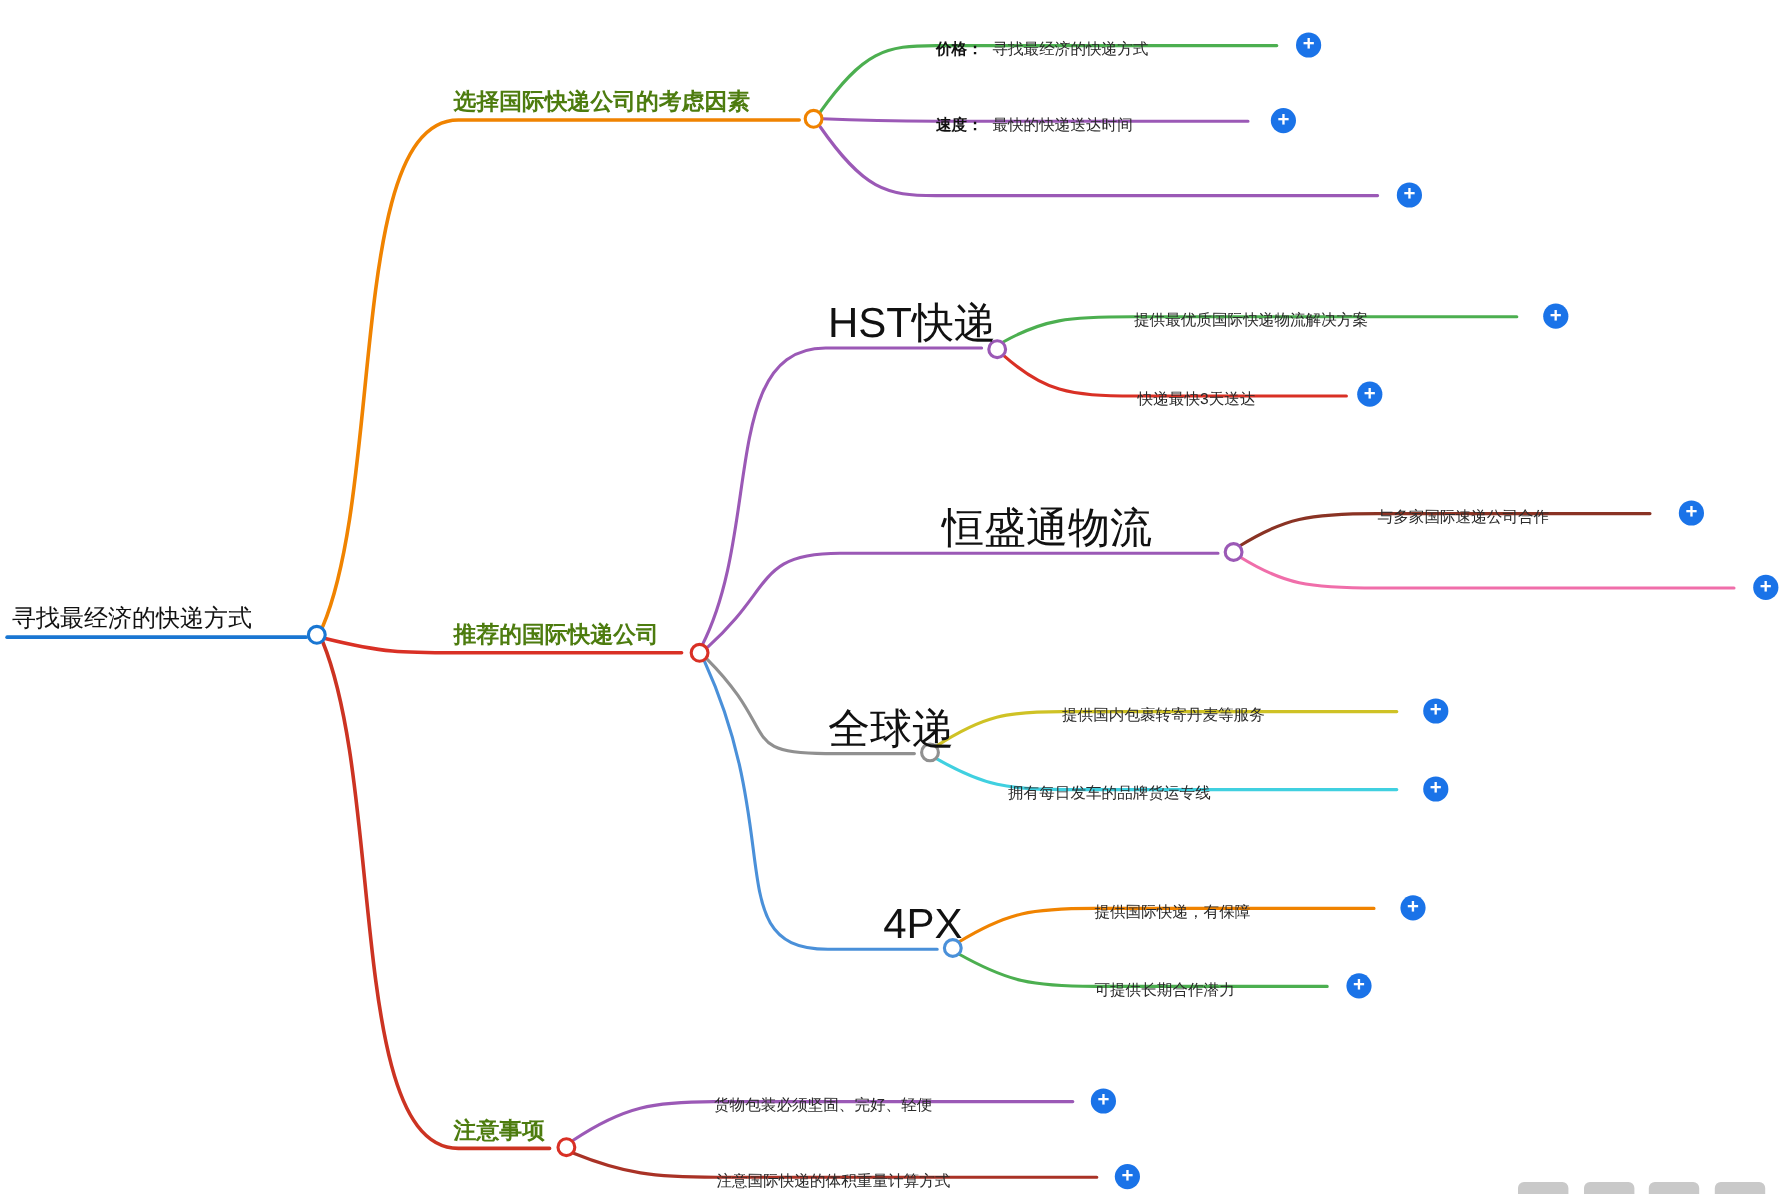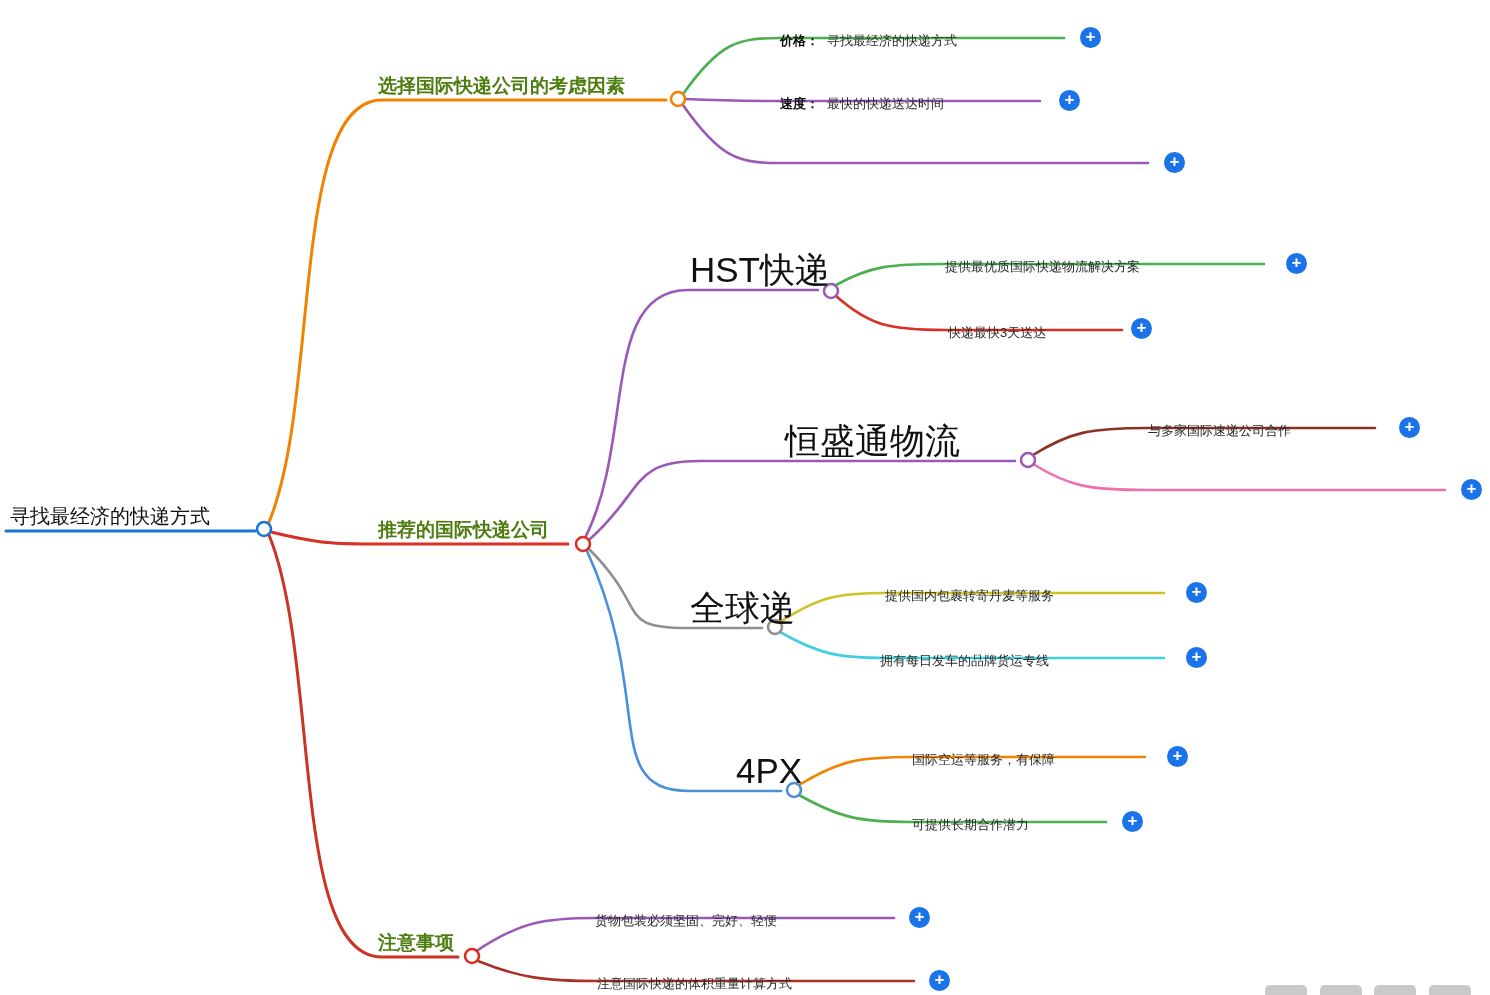--- a/index.html
+++ b/index.html
@@ -93,22 +93,22 @@
 
   <div class="label company" style="left:690px;top:254px">HST快递</div>
   <div class="label company" style="left:785px;top:425px">恒盛通物流</div>
   <div class="label company" style="left:690px;top:592px">全球递</div>
   <div class="label company" style="left:736px;top:755px">4PX</div>
 
   <div class="label leaf" style="left:945px;top:239px">提供最优质国际快递物流解决方案</div>
   <div class="label leaf" style="left:948px;top:305px">快递最快3天送达</div>
   <div class="label leaf" style="left:1148px;top:403px">与多家国际速递公司合作</div>
   <div class="label leaf" style="left:885px;top:568px">提供国内包裹转寄丹麦等服务</div>
-  <div class="label leaf" style="left:880px;top:633px">拥有每日发车的品牌货运专线</div>
-  <div class="label leaf" style="left:912px;top:732px">国际空运等服务，有保障</div>
+  <div class="label leaf" style="left:840px;top:633px">拥有每日发车的品牌货运专线</div>
+  <div class="label leaf" style="left:912px;top:732px">提供国际快递，有保障</div>
   <div class="label leaf" style="left:912px;top:797px">可提供长期合作潜力</div>
 
   <div class="label leaf" style="left:597px;top:956px">注意国际快递的体积重量计算方式</div>
   <div class="label leaf" style="left:595px;top:893px">货物包装必须坚固、完好、轻便</div>
 
   <div class="plus" style="left:1080px;top:27px">+</div>
   <div class="plus" style="left:1059px;top:90px">+</div>
   <div class="plus" style="left:1164px;top:152px">+</div>
   <div class="plus" style="left:1286px;top:253px">+</div>
   <div class="plus" style="left:1131px;top:318px">+</div>

